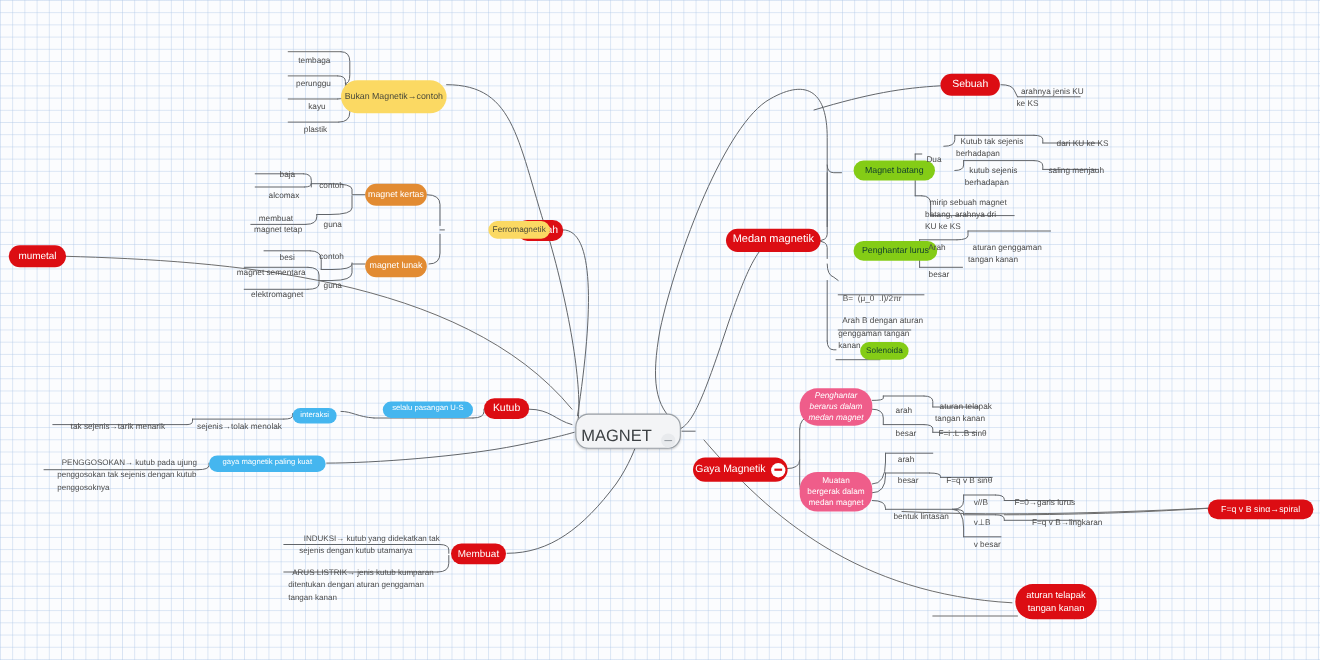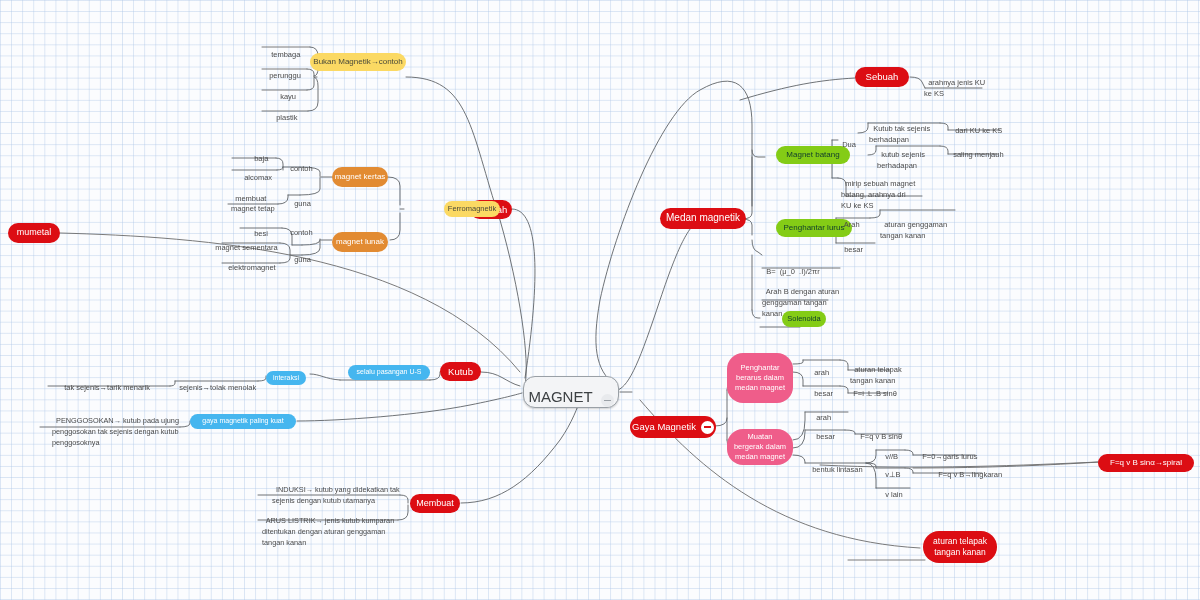--- a/index.html
+++ b/index.html
@@ -200,21 +200,21 @@
     <path d="M640 400 C700 470 780 540 920 548" stroke="#6b6b6b"></path>
     <path d="M848 560 H925" stroke="#6b6b6b"></path>
   </g>
 </svg>
 
 <div class="node root" style="left:523px;top:376px;width:96px;height:32px;font-size:15px;">
   <span class="lbl">MAGNET</span>
   <span class="collapse"><i></i></span>
 </div>
 
-<div class="node pill yellow" style="left:310px;top:53px;width:96px;height:18px;font-size:8px;">
+<div class="node pill yellow" style="left:310px;top:73px;width:96px;height:30px;font-size:8px;">
   <span class="lbl">Bukan Magnetik→contoh</span>
 </div>
 <div class="node plain" style="left:267px;top:41px;width:56px;font-size:7.5px;">
   <span>tembaga</span>
 </div>
 <div class="node plain" style="left:265px;top:62px;width:56px;font-size:7.5px;">
   <span>perunggu</span>
 </div>
 <div class="node plain" style="left:276px;top:83px;width:50px;font-size:7.5px;">
   <span>kayu</span>
@@ -326,21 +326,21 @@
 <div class="node pill green" style="left:752px;top:146px;width:74px;height:18px;font-size:8px;">
   <span class="lbl">Magnet batang</span>
 </div>
 <div class="node plain" style="left:838px;top:131px;width:24px;font-size:7.5px;">
   <span>Dua</span>
 </div>
 <div class="node plain" style="left:869px;top:113px;width:78px;font-size:7.5px;line-height:1.45;">
   <span>Kutub tak sejenis
 berhadapan</span>
 </div>
-<div class="node plain" style="left:951px;top:117px;width:62px;font-size:7.5px;">
+<div class="node plain" style="left:951px;top:117px;width:62px;font-size:7.5px;text-align:center;">
   <span>dari KU ke KS</span>
 </div>
 <div class="node plain" style="left:877px;top:139px;width:72px;font-size:7.5px;line-height:1.45;">
   <span>kutub sejenis
 berhadapan</span>
 </div>
 <div class="node plain" style="left:949px;top:141px;width:62px;font-size:7.5px;">
   <span>saling menjauh</span>
 </div>
 <div class="node plain" style="left:841px;top:168px;width:82px;font-size:7.5px;line-height:1.45;">
@@ -373,21 +373,21 @@
 </div>
 <div class="node pill green" style="left:758px;top:311px;width:44px;height:16px;font-size:7.5px;">
   <span class="lbl">Solenoida</span>
 </div>
 
 <div class="node pill red" style="left:630px;top:416px;width:86px;height:22px;font-size:9.5px;gap:5px;">
   <span class="lbl">Gaya Magnetik</span>
   <span class="collapse"><i></i></span>
 </div>
 
-<div class="node pill pink" style="left:727px;top:353px;width:66px;height:50px;font-size:7.5px;line-height:1.35;padding:9px 6px;">
+<div class="node pill pink" style="left:727px;top:353px;width:66px;height:34px;font-size:7.5px;line-height:1.35;padding:9px 6px;font-style:italic;">
   <span class="lbl">Penghantar
 berarus dalam
 medan magnet</span>
 </div>
 <div class="node plain" style="left:810px;top:359px;width:24px;font-size:7.5px;">
   <span>arah</span>
 </div>
 <div class="node plain" style="left:850px;top:354px;width:68px;font-size:7.5px;line-height:1.45;">
   <span>aturan telapak
 tangan kanan</span>
@@ -422,21 +422,21 @@
 <div class="node plain" style="left:918px;top:443px;width:74px;font-size:7.5px;">
   <span>F=0→garis lurus</span>
 </div>
 <div class="node plain" style="left:881px;top:461px;width:26px;font-size:7.5px;">
   <span>v⊥B</span>
 </div>
 <div class="node plain" style="left:918px;top:461px;width:86px;font-size:7.5px;margin-left:16px;">
   <span>F=q v B→lingkaran</span>
 </div>
 <div class="node plain" style="left:881px;top:481px;width:32px;font-size:7.5px;">
-  <span>v lain</span>
+  <span>v besar</span>
 </div>
 
 <div class="node pill red" style="left:1098px;top:454px;width:96px;height:18px;font-size:8px;">
   <span class="lbl">F=q v B sinα→spiral</span>
 </div>
 <div class="node pill red" style="left:923px;top:531px;width:74px;height:32px;font-size:8.5px;line-height:1.35;border-radius:17px;">
   <span class="lbl">aturan telapak
 tangan kanan</span>
 </div>
 

